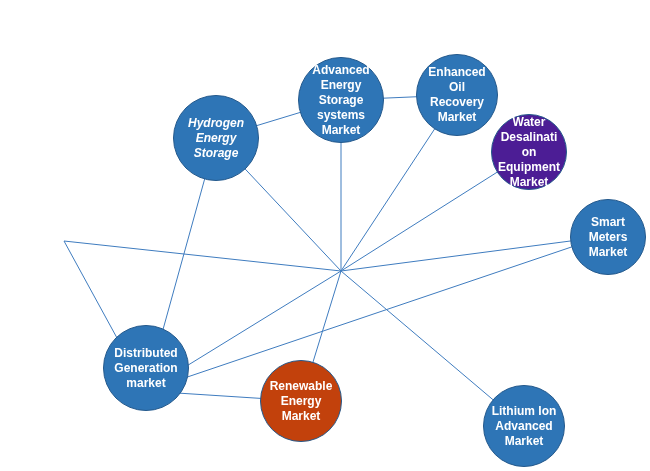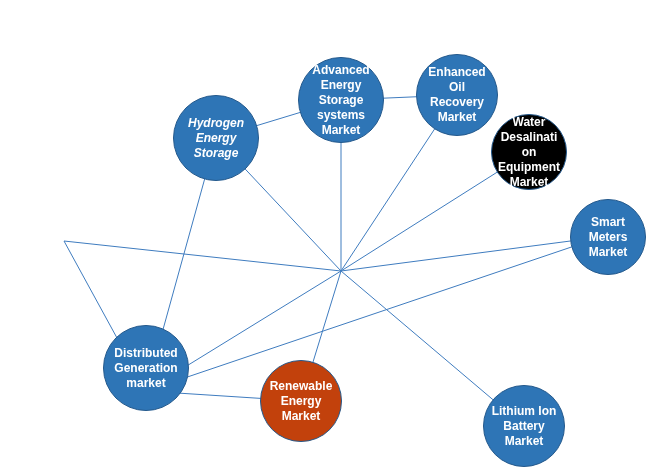--- a/index.html
+++ b/index.html
@@ -78,28 +78,28 @@
 
     <div class="node" style="left: 216px; top: 138px; width: 86px; height: 86px; background: rgb(46, 117, 182); border: 1px solid rgb(36, 89, 140); font-style: italic;">
       <span>Hydrogen Energy Storage</span>
     </div>
     <div class="node" style="left: 341px; top: 100px; width: 86px; height: 86px; background: rgb(46, 117, 182); border: 1px solid rgb(36, 89, 140);">
       <span>Advanced Energy Storage systems Market</span>
     </div>
     <div class="node" style="left: 457px; top: 95px; width: 82px; height: 82px; background: rgb(46, 117, 182); border: 1px solid rgb(36, 89, 140);">
       <span>Enhanced Oil Recovery Market</span>
     </div>
-    <div class="node" style="left: 529px; top: 152px; width: 76px; height: 76px; background: #000000; border: 1px solid rgb(36, 89, 140);">
+    <div class="node" style="left: 529px; top: 152px; width: 76px; height: 76px; background: #4c1d95; border: 1px solid rgb(36, 89, 140);">
       <span>Water Desalination Equipment Market</span>
     </div>
     <div class="node" style="left: 608px; top: 237px; width: 76px; height: 76px; background: rgb(46, 117, 182); border: 1px solid rgb(36, 89, 140);">
       <span>Smart Meters Market</span>
     </div>
     <div class="node" style="left: 146px; top: 368px; width: 86px; height: 86px; background: rgb(46, 117, 182); border: 1px solid rgb(36, 89, 140);">
       <span>Distributed Generation market</span>
     </div>
     <div class="node" style="left: 301px; top: 401px; width: 82px; height: 82px; background: #c2410c; border: 1px solid rgb(36, 89, 140);">
       <span>Renewable Energy Market</span>
     </div>
     <div class="node" style="left: 524px; top: 426px; width: 82px; height: 82px; background: rgb(46, 117, 182); border: 1px solid rgb(36, 89, 140);">
-      <span>Lithium Ion Battery Market</span>
+      <span>Lithium Ion Advanced Market</span>
     </div>
   </div>
 
 </body></html>

